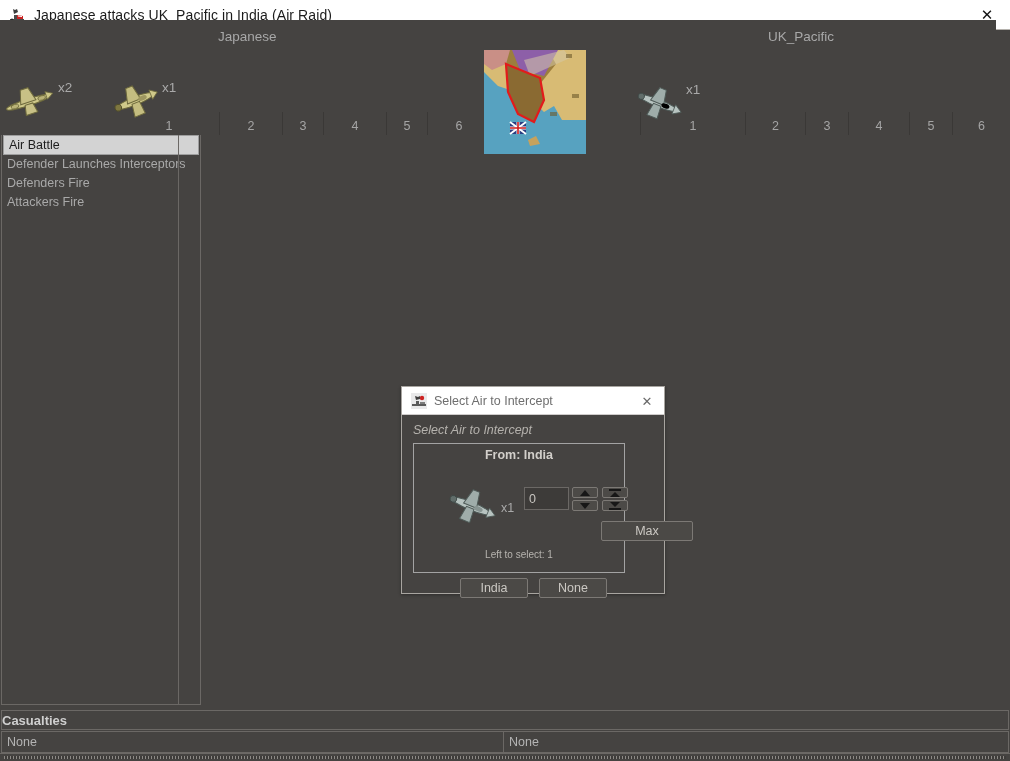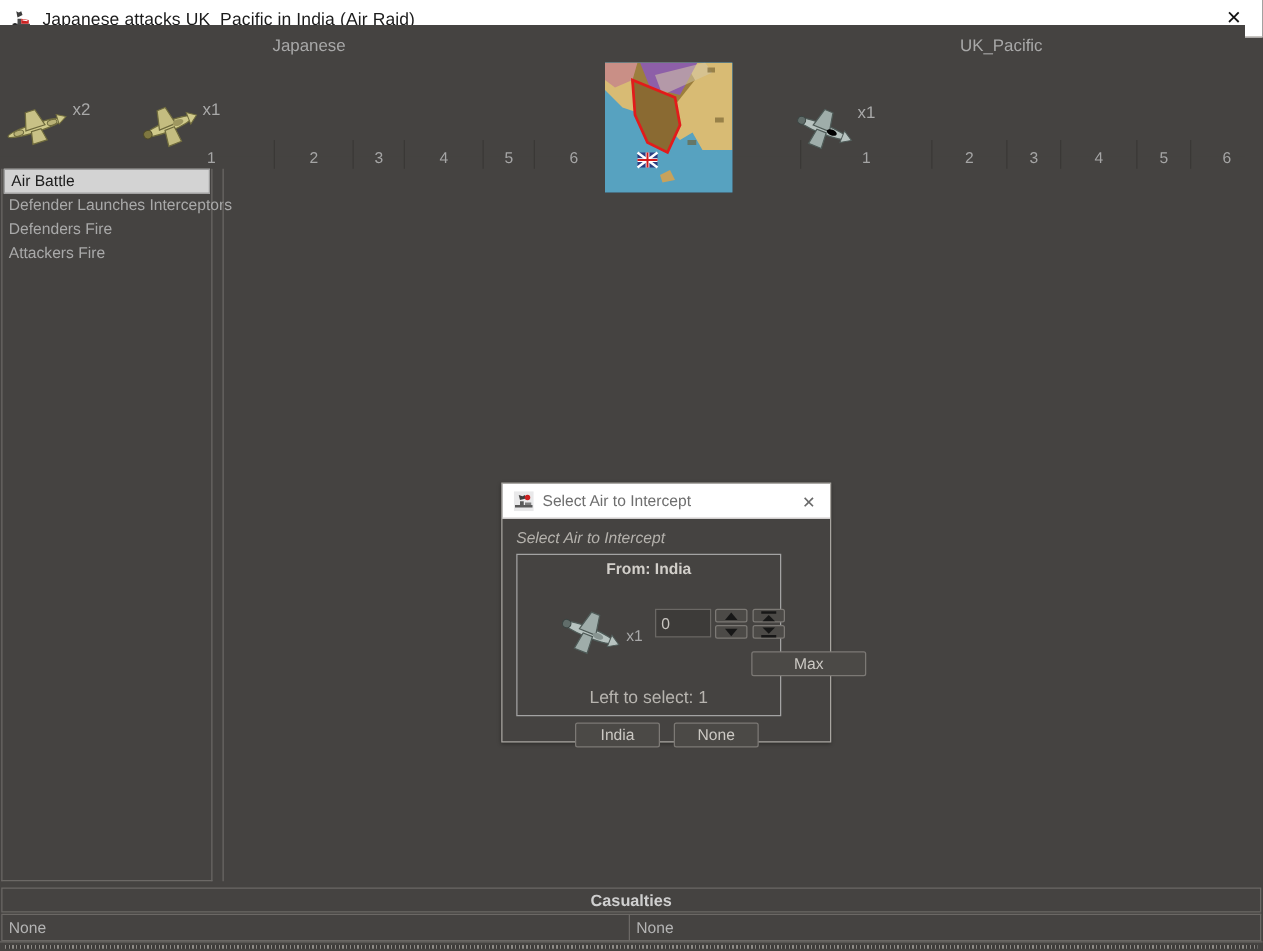--- a/index.html
+++ b/index.html
@@ -67,21 +67,21 @@
     position: absolute; top: 0; height: 23px;
     border-left: 1px solid #3a3836;
     color: #a5a5a5; font-size: 12.5px;
     display: flex; align-items: flex-end; justify-content: center;
     padding-bottom: 2px;
   }
   #colstrip .cell.nb { border-left: none; }
 
   
   #steplist {
-    position: absolute; left: 1px; top: 135px; width: 169px; height: 570px;
+    position: absolute; left: 1px; top: 135px; width: 200px; height: 570px;
     background: #454341;
     border: 1px solid #6b6865;
     border-top: none;
     padding-top: 0;
   }
   #steplist .item {
     height: 19px; line-height: 19px;
     font-size: 12.5px; color: #a9a9a9;
     padding-left: 5px; white-space: nowrap;
   }
@@ -94,21 +94,21 @@
   
   #list-sep {
     position: absolute; left: 178px; top: 135px; width: 1px; height: 570px;
     background: #6b6865;
   }
 
   
   #casualties {
     position: absolute; left: 1px; top: 710px; width: 1008px; height: 20px;
     border: 1px solid #6b6865;
-    display: flex; align-items: center; justify-content: center;
+    display: flex; align-items: center; justify-content: flex-start;
     background: #454341;
   }
   #casualties .cas-title {
     font-size: 13px; font-weight: bold; color: #cfcfcf;
   }
   #cas-row {
     position: absolute; left: 1px; top: 731px; width: 1008px; height: 22px;
     display: flex;
   }
   #cas-row .cas-cell {
@@ -192,21 +192,21 @@
   .stack { display: flex; flex-direction: column; align-items: center; }
 
   .btn {
     background: #4b4946; border: 1px solid #7c7975; border-radius: 2px;
     color: #cbc8c3; font-size: 12.5px;
     display: flex; align-items: center; justify-content: center;
   }
   #btn-max { position: absolute; left: 139px; top: 77px; width: 92px; height: 20px; margin-left: 48px; }
   #left-to-select {
     position: absolute; left: 0; right: 0; top: 105px;
-    text-align: center; font-size: 14px; color: #b7b4af;
+    text-align: center; font-size: 10px; color: #b7b4af;
   }
   #btn-select { position: absolute; left: 58px; top: 163px; width: 68px; height: 20px; }
   #btn-none   { position: absolute; left: 137px; top: 163px; width: 68px; height: 20px; }
 </style>
 </head>
 <body>
 
 <div id="titlebar">
   <span class="app-icon">
     <svg width="18" height="18" viewBox="0 0 18 18">

